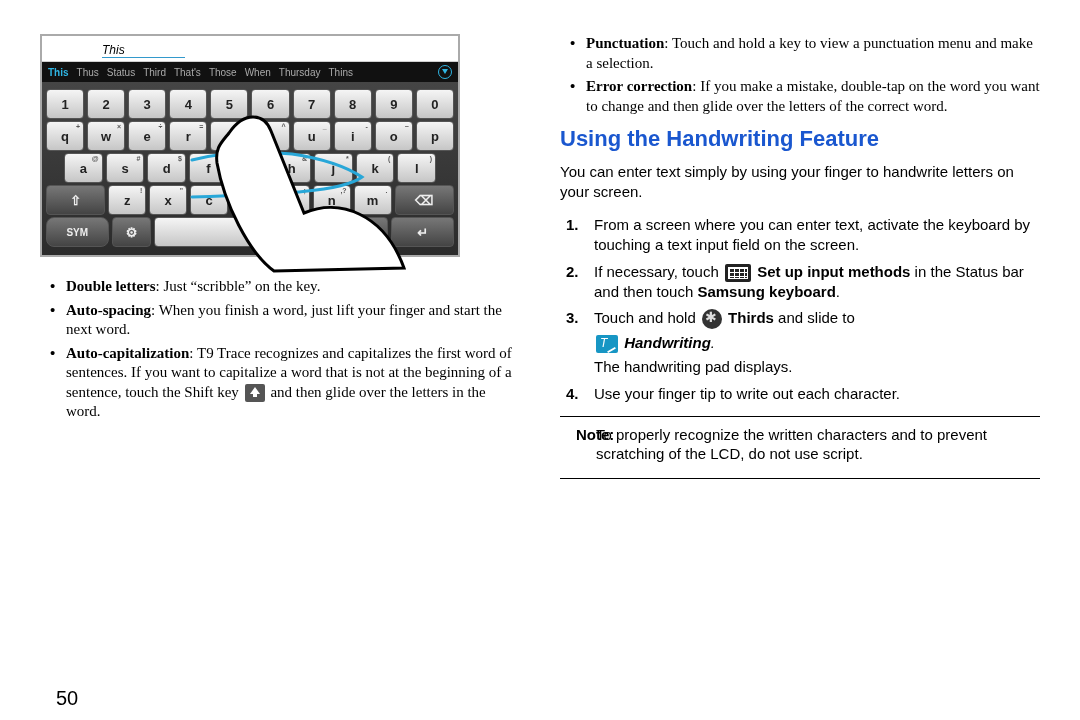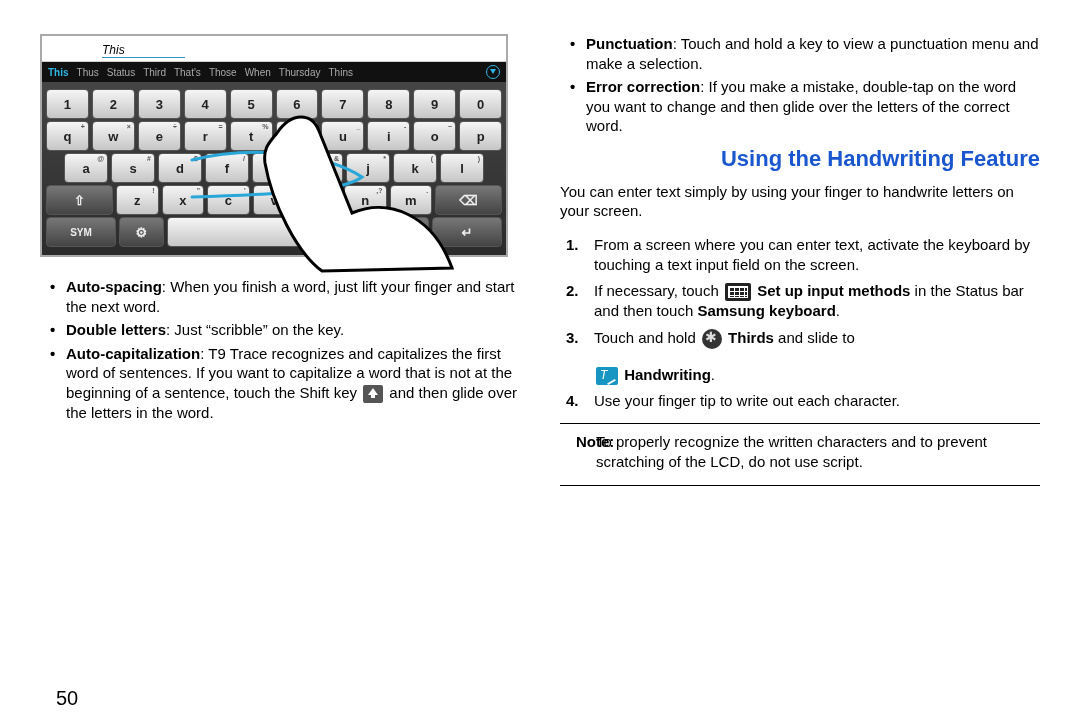--- a/index.html
+++ b/index.html
@@ -13,33 +13,33 @@
     height: 720px;
     padding: 30px 40px 10px 40px;
     display: flex;
     gap: 40px;
   }
   .col { flex: 1; display: flex; flex-direction: column; }
   .col-left { flex: 0 0 480px; }
   .col-right { flex: 1; }
   p { margin: 4px 0 8px 0; line-height: 1.3; }
   .bold { font-weight: 700; }
-  .hd { color: #1a57cf; font-weight: 800; font-size: 22px; margin: 6px 0 6px 0; text-align: right; }
-  ul.bullets { list-style: none; padding: 0; margin: 0 0 0 10px; }
+  .hd { color: #1a57cf; font-weight: 800; font-size: 22px; margin: 6px 0 6px 0; }
+  ul.bullets { list-style: none; padding: 0; margin: 0 0 0 10px; font-family: Liberation Serif, serif; }
   ul.bullets > li { position: relative; padding-left: 16px; margin: 4px 0; line-height: 1.3; }
   ul.bullets > li::before { content: "•"; position: absolute; left: 0; font-weight: 700; }
   ol.steps { list-style: none; padding: 0; margin: 0 0 0 6px; }
   ol.steps > li { position: relative; padding-left: 28px; margin: 6px 0; line-height: 1.35; }
   ol.steps > li .num { position: absolute; left: 0; font-weight: 700; }
   .hr { border: 0; border-top: 1.5px solid #000; margin: 6px 0; }
   .note { margin: 2px 0 8px 0; padding-left: 36px; position: relative; }
   .note .nl { position: absolute; left: 16px; font-weight: 700; }
   .pgnum { margin-top: auto; font-size: 20px; padding-left: 16px; }
   
-  .kbd-wrap { border: 2px solid #aaa; width: 468px; margin: 4px 0 16px 0; background:#fff; position:relative; }
+  .kbd-wrap { border: 2px solid #aaa; width: 420px; margin: 4px 0 16px 0; background:#fff; position:relative; }
   .field { background:#fff; height: 26px; border-bottom:1px solid #d0d0d0; padding:4px 60px; }
   .field .inp { display:inline-block; font-style: italic; font-size:12px; border-bottom:1px solid #39c; padding:0 60px 0 0; }
   .sugbar { background:#111; height: 20px; display:flex; align-items:center; padding:0 6px; gap:8px; }
   .sug { color:#aaa; font-size:10px; }
   .sug.first { color:#2fb5e3; font-weight:700; }
   .sugbar .chev { margin-left:auto; width:14px; height:14px; border:1px solid #2fb5e3; border-radius:50%; position:relative; }
   .sugbar .chev::after { content:""; position:absolute; left:3px; top:3px; width:0;height:0; border-left:3px solid transparent; border-right:3px solid transparent; border-top:5px solid #2fb5e3; }
   .kb { background: linear-gradient(#454545,#2b2b2b); padding:5px 4px 6px 4px; position:relative; }
   .krow { display:flex; gap:3px; margin:2px 0; }
   .key { flex:1; height:30px; border-radius:4px; background: linear-gradient(#f5f5f5,#c6c6c6); border:1px solid #555; display:flex; align-items:center; justify-content:center; font-size:13px; font-weight:600; color:#222; position:relative; }
@@ -200,57 +200,58 @@
             <span>n</span>
             <span class="sup">,?</span>
           </div>
         <div class="key">
             <span>m</span>
             <span class="sup">.</span>
           </div>
         <div class="key dark wide">⌫</div>
       </div>
       <div class="krow">
-        <div class="key dark wide" style="font-size:10px;">SYM</div>
+        <div class="key dark wide" style="font-size:10px;border-radius:8px;">SYM</div>
         <div class="key dark">⚙</div>
         <div class="key xwide"></div>
         <div class="key dark">.</div>
         <div class="key dark wide">↵</div>
       </div>
       <svg class="trace" style="left:0;top:0;" width="420" height="180">
         <path d="M150,78 C180,70 210,68 250,72 C270,75 300,82 320,95 C300,110 240,112 150,115" stroke="#28a7d8" stroke-width="3" fill="none" stroke-linecap="round"></path>
       </svg>
       <svg class="hand" viewBox="0 0 200 170">
         <path d="M20,30 C35,8 55,10 62,28 L95,110 C130,95 175,110 195,165 L65,168 C40,150 15,100 8,60 C6,45 12,40 20,30 Z" fill="#fff" stroke="#000" stroke-width="3"></path>
       </svg>
     </div>
   </div>
 
   <ul class="bullets">
+    <li><span class="bold">Double letters</span><span>: Just “scribble” on the key.</span></li>
     <li><span class="bold">Auto-spacing</span><span>: When you finish a word, just lift your finger and start the next word.</span></li>
-    <li><span class="bold">Double letters</span><span>: Just “scribble” on the key.</span></li>
     <li><span class="bold">Auto-capitalization</span><span>: T9 Trace recognizes and capitalizes the first word of sentences. If you want to capitalize a word that is not at the beginning of a sentence, touch the Shift key </span><span class="ico shift"></span><span> and then glide over the letters in the word.</span></li>
   </ul>
   <div class="pgnum">50</div>
 </div>
 
 <div class="col col-right">
   <ul class="bullets">
     <li><span class="bold">Punctuation</span><span>: Touch and hold a key to view a punctuation menu and make a selection.</span></li>
     <li><span class="bold">Error correction</span><span>: If you make a mistake, double-tap on the word you want to change and then glide over the letters of the correct word.</span></li>
   </ul>
   <div class="hd">Using the Handwriting Feature</div>
   <p>You can enter text simply by using your finger to handwrite letters on your screen.</p>
   <ol class="steps">
     <li><span class="num">1.</span><span>From a screen where you can enter text, activate the keyboard by touching a text input field on the screen.</span></li>
     <li><span class="num">2.</span>
       <span>If necessary, touch </span><span class="ico kbd"></span> <span class="bold">Set up input methods</span><span> in the Status bar and then touch </span><span class="bold">Samsung keyboard</span><span>.</span>
     </li>
     <li><span class="num">3.</span>
       <span>Touch and hold </span><span class="ico gear"></span> <span class="bold">Thirds</span><span> and slide to</span>
-      <div style="margin-top:16px;"><span class="ico hw"></span> <span class="bold">Handwriting</span><span>.</span></div>
+      <div style="margin-top:4px;font-style:italic;"><span class="ico hw"></span> <span class="bold">Handwriting</span><span>.</span></div>
+      <div style="margin-top:4px;">The handwriting pad displays.</div>
     </li>
     <li><span class="num">4.</span><span>Use your finger tip to write out each character.</span></li>
   </ol>
   <hr class="hr">
   <p class="note"><span class="nl">Note:</span><span>To properly recognize the written characters and to prevent scratching of the LCD, do not use script.</span></p>
   <hr class="hr">
 </div>
 
 </body></html>

